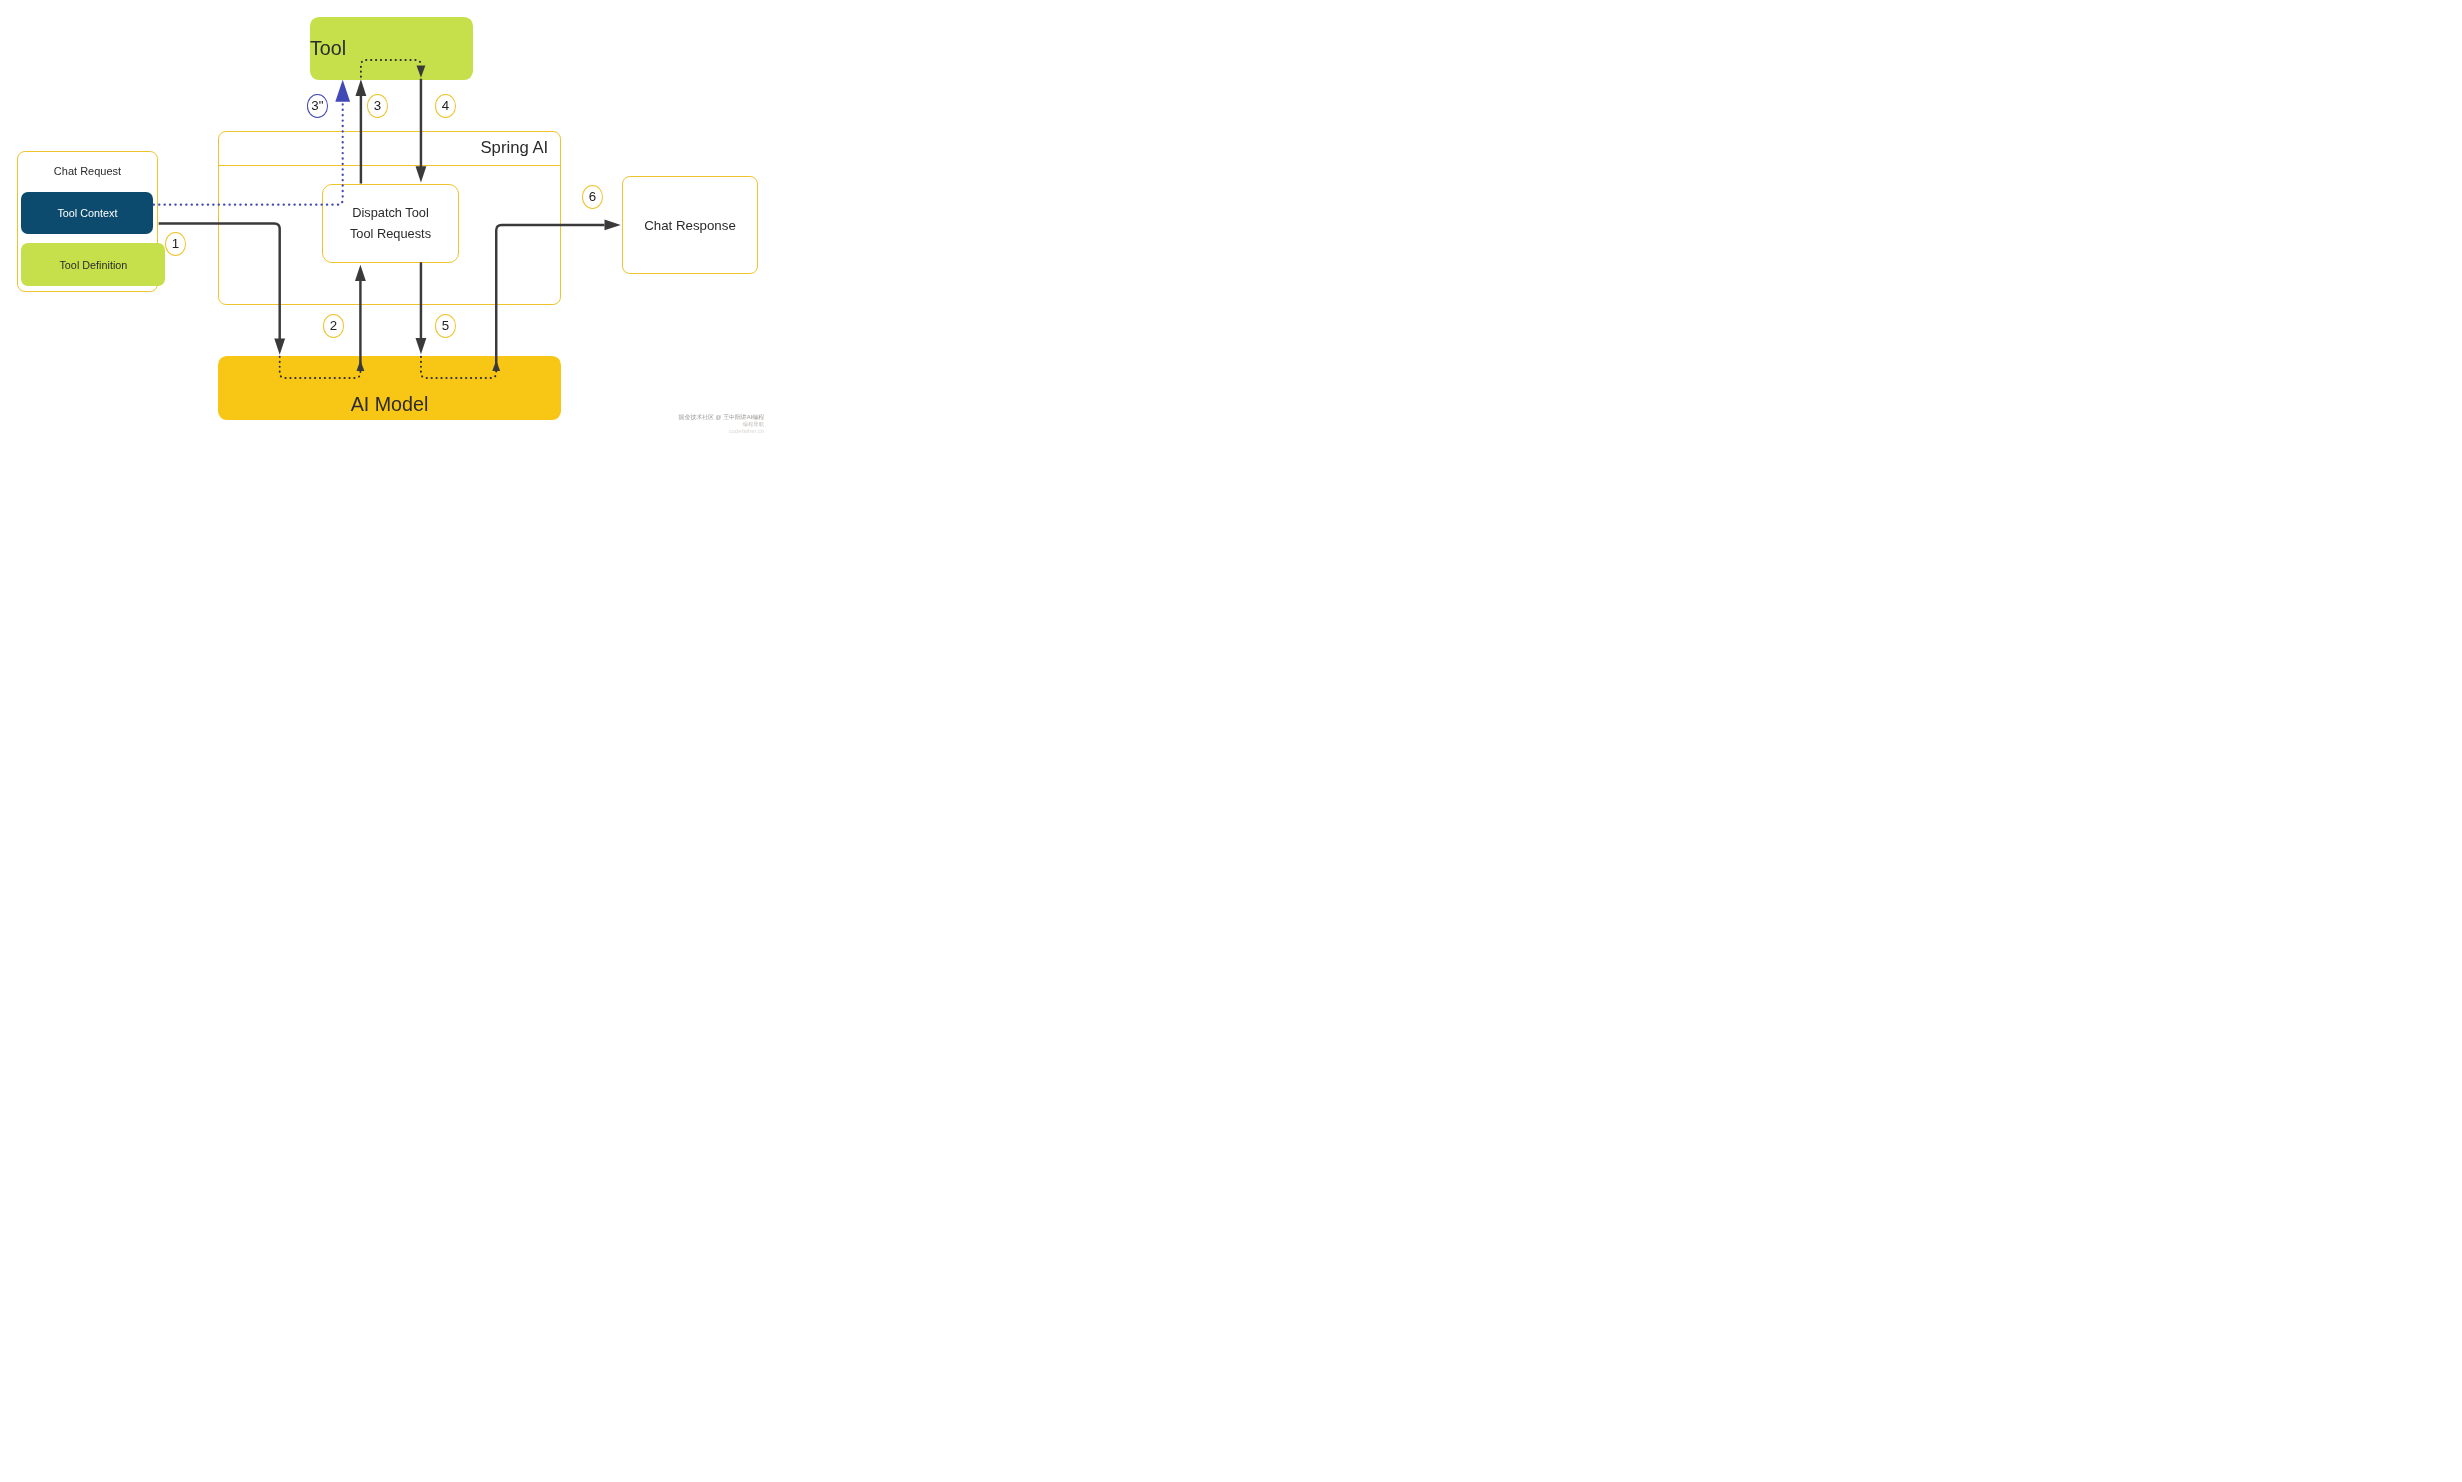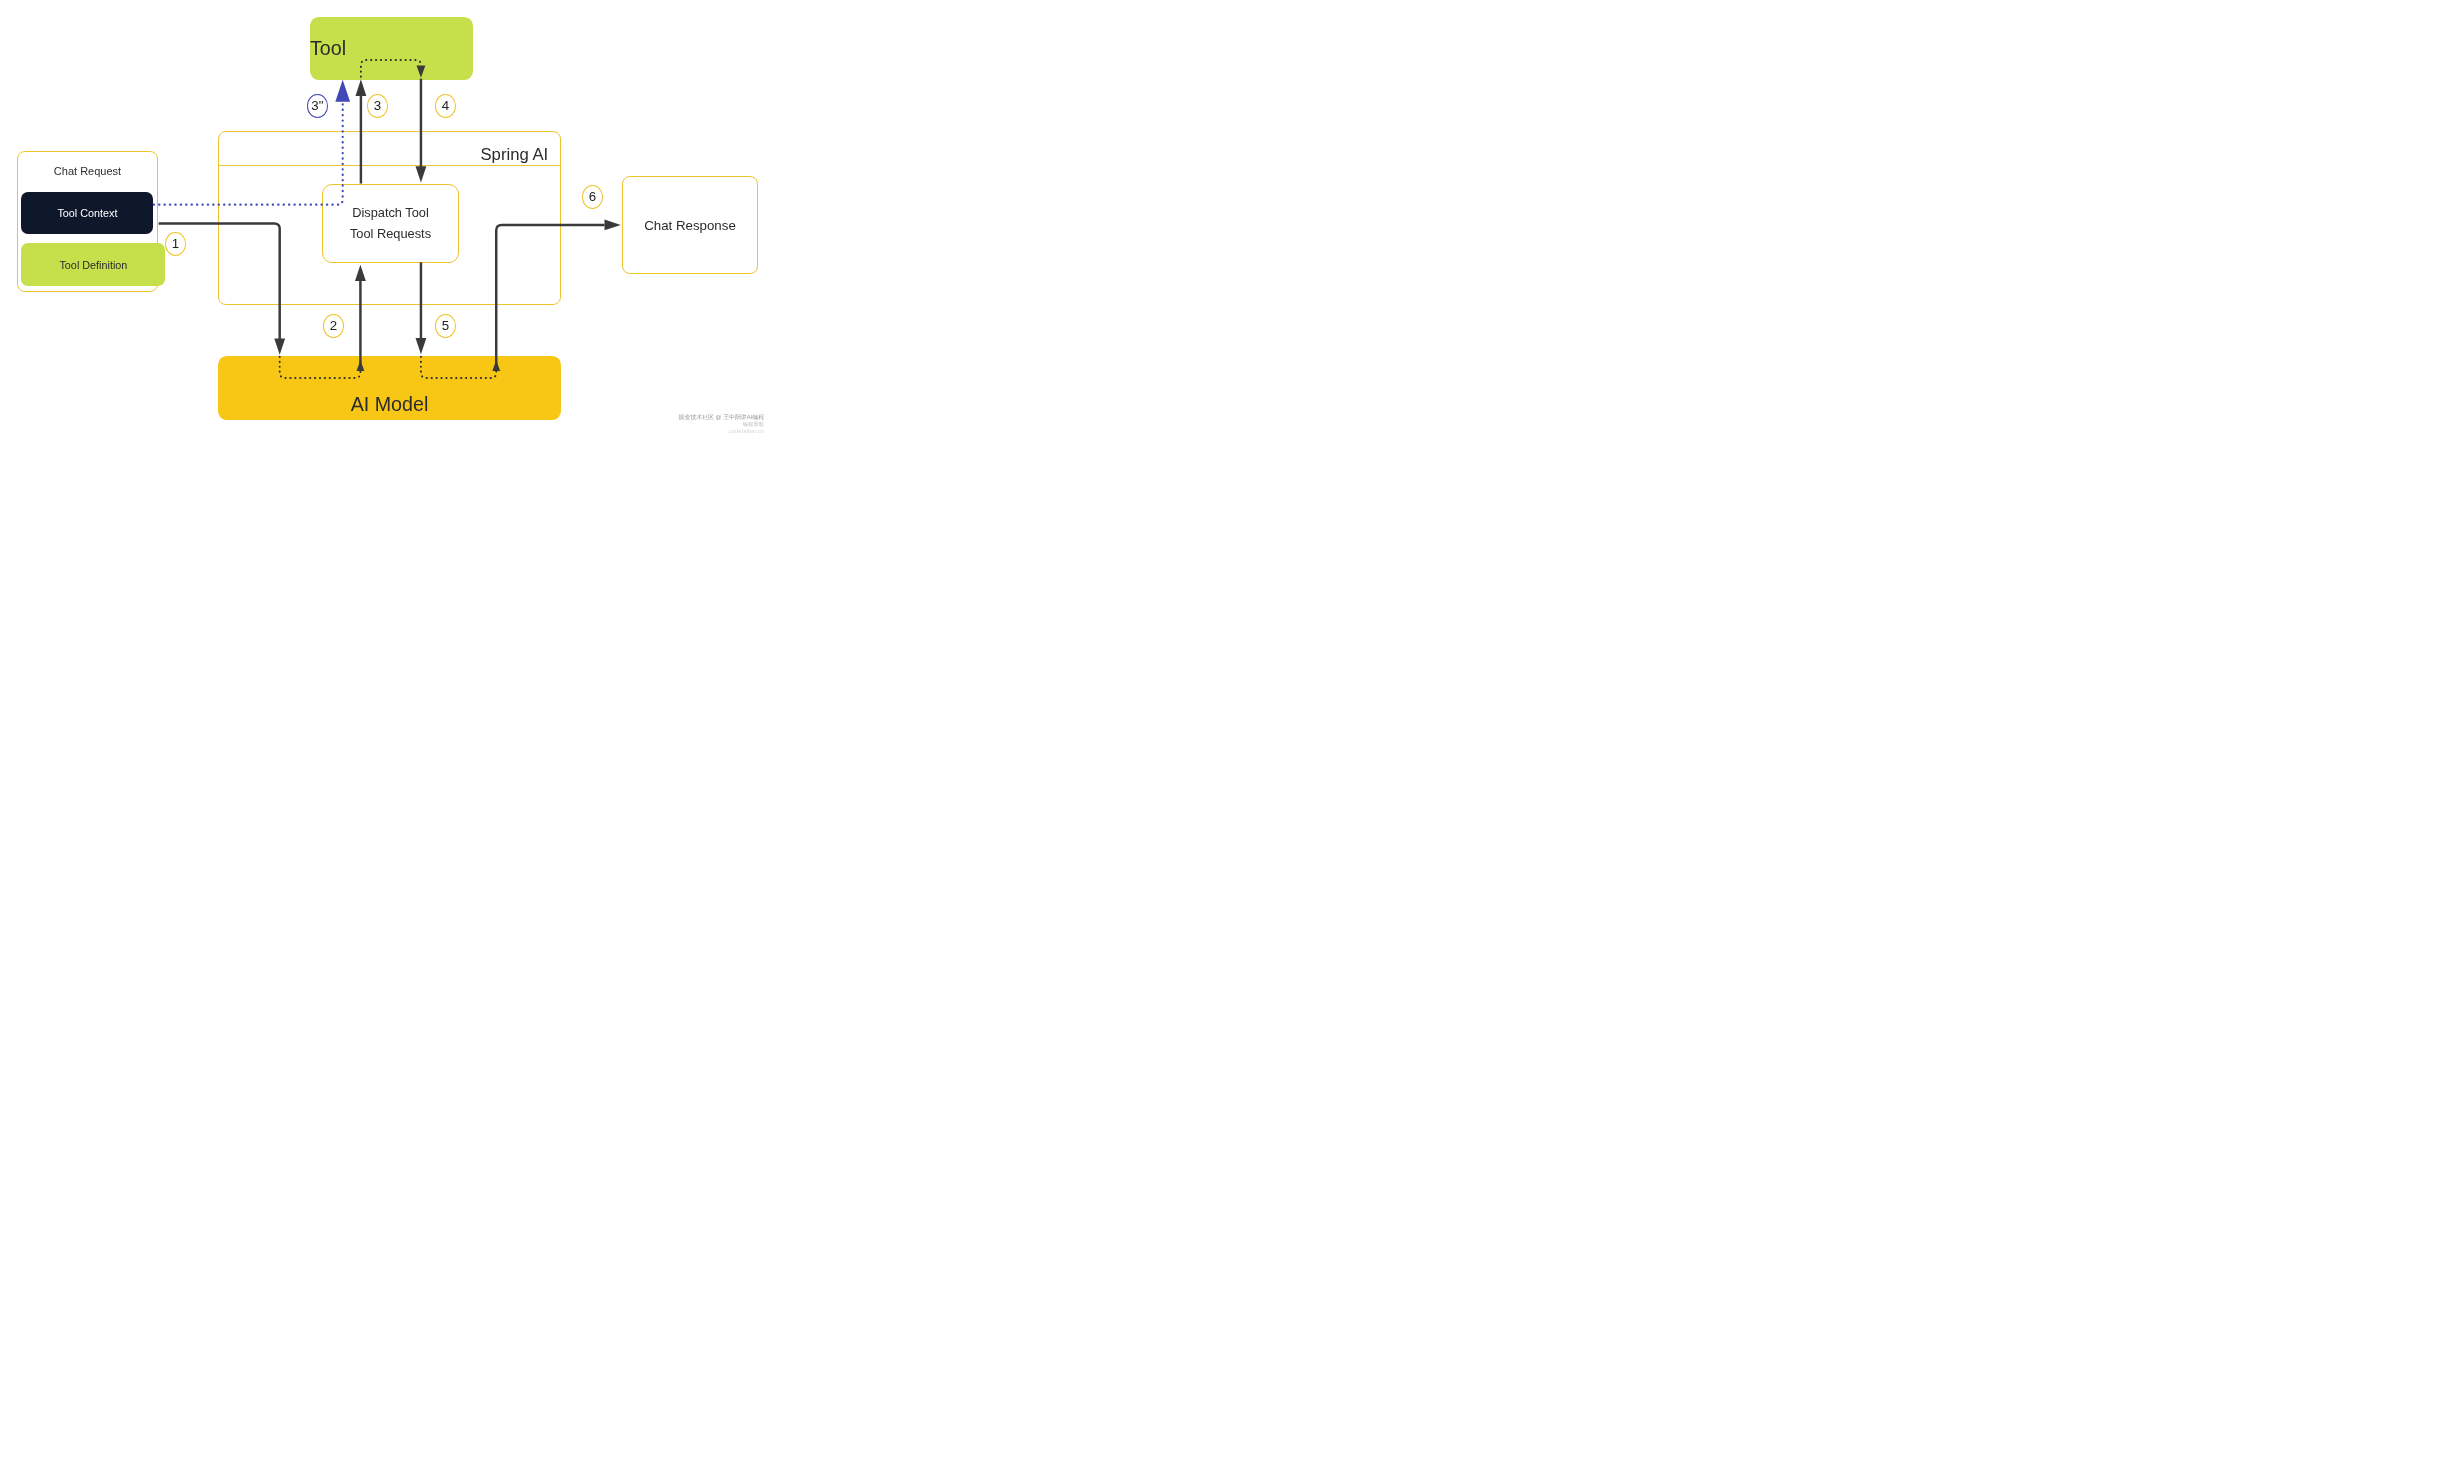--- a/index.html
+++ b/index.html
@@ -26,42 +26,42 @@
   }
 
   .spring-box {
     left: 218px; top: 131px; width: 343px; height: 174px;
     border: 1.5px solid #eec42d; border-radius: 7.9px;
     background: transparent;
   }
   .spring-header {
     height: 32.5px;
     border-bottom: 1.5px solid #eec42d;
-    display: flex; align-items: flex-end; justify-content: flex-end;
+    display: flex; align-items: center; justify-content: flex-end;
     padding-right: 11.8px;
     font-size: 16.7px;
   }
 
   .dispatch-box {
     left: 322px; top: 184px; width: 137px; height: 79px;
     background: #ffffff; border: 1.5px solid #eec42d; border-radius: 10px;
     display: flex; flex-direction: column; align-items: center; justify-content: center;
     font-size: 12.8px; line-height: 1.62; text-align: center;
   }
 
   .chat-request-box {
     left: 17px; top: 151px; width: 141px; height: 141px;
     background: #ffffff; border: 1.5px solid #eec42d; border-radius: 7.9px;
   }
   .chat-request-title {
     text-align: center; margin-top: 13.3px; font-size: 11px;
   }
   .tool-context-chip {
     position: absolute; left: 3.4px; top: 40px; width: 132px; height: 42px;
-    background: #0f172a; border-radius: 6.9px;
+    background: #0c4a6e; border-radius: 6.9px;
     color: #ffffff; font-size: 10.8px;
     display: flex; align-items: center; justify-content: center;
   }
   .tool-definition-chip {
     position: absolute; left: 3.4px; top: 91px; width: 144px; height: 43px;
     background: #c6e04b; border-radius: 6.9px;
     color: #2b2b2b; font-size: 10.8px;
     display: flex; align-items: center; justify-content: center;
   }
 

